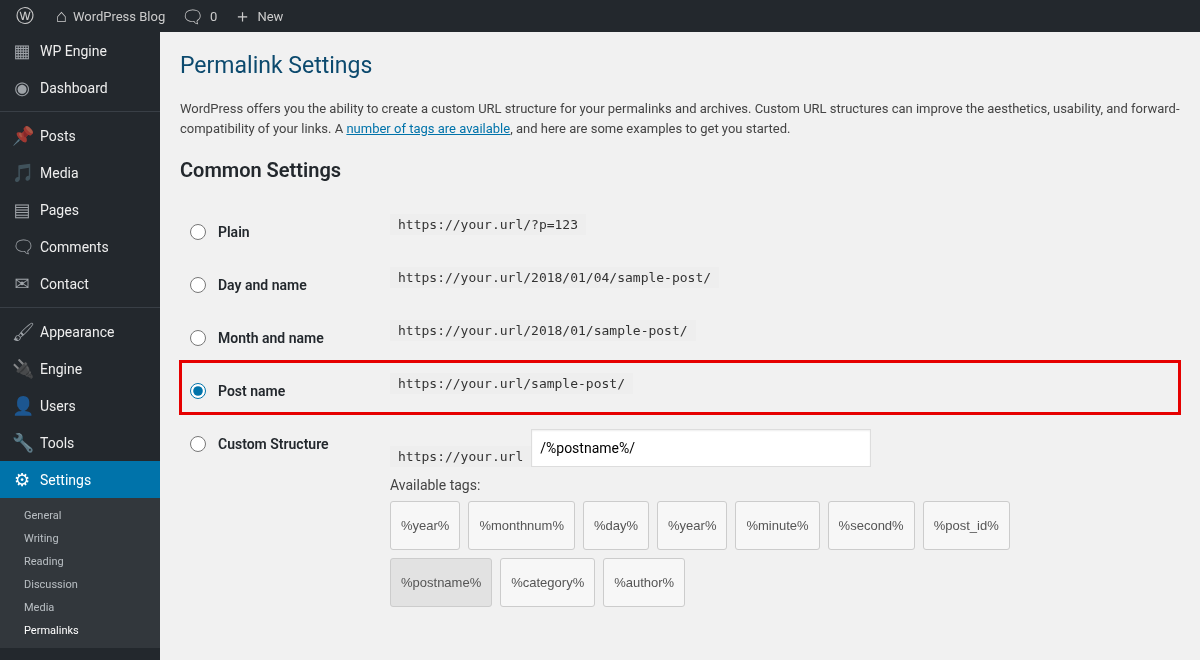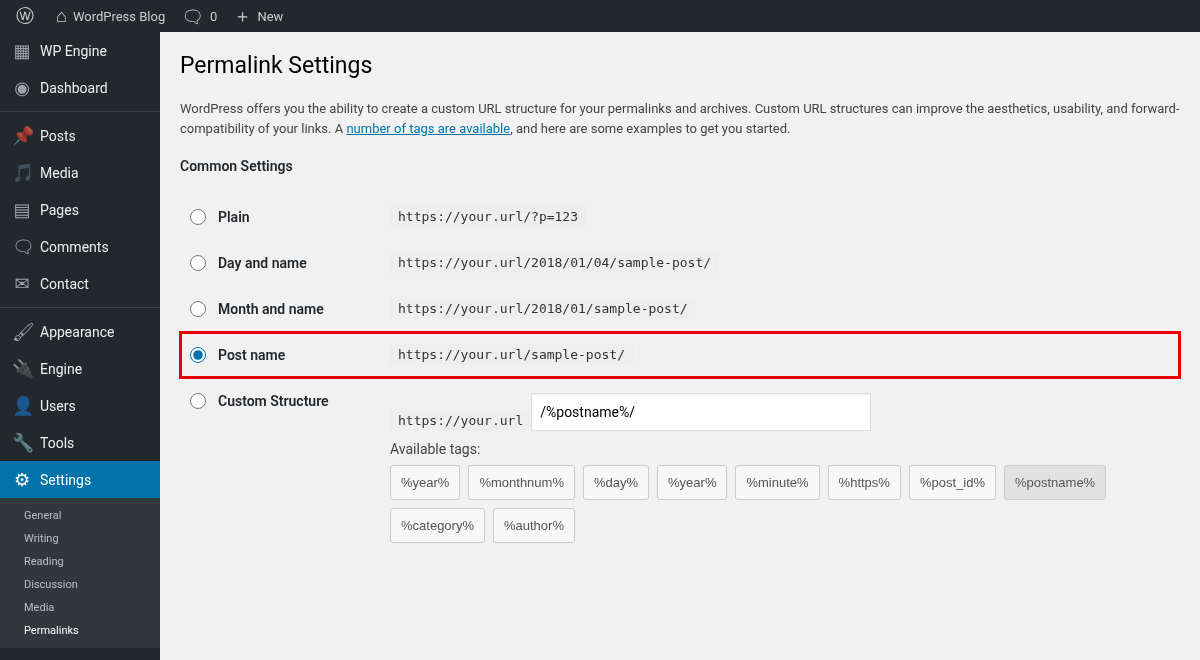--- a/index.html
+++ b/index.html
@@ -19,38 +19,38 @@
 #adminmenu li.sep { border-top: 1px solid #393f46; margin: 5px 0 0; padding-top: 5px; }
 #adminmenu li.current > a { background: #0073aa; color: #fff; position: relative; }
 #adminmenu li.current > a .dashicon { color: #fff; }
 #adminmenu li.current > a::after { content:""; position:absolute; right:-8px; top:50%; margin-top:-8px; border:8px solid transparent; border-right-color:#f1f1f1; }
 #adminmenu .submenu { background: #32373c; padding: 6px 0; }
 #adminmenu .submenu a { padding: 5px 24px; font-size: 11px; color: rgba(240,245,250,.7); }
 #adminmenu .submenu a.current { color: #fff; font-weight: 400; }
 
 
 #wpbody { margin-left: 160px; padding: 0 20px 20px; }
-h1 { font-size: 23px; font-weight: 400; padding: 20px 0 10px; color: #000000; }
+h1 { font-size: 23px; font-weight: 400; padding: 20px 0 10px; color: #0c4a6e; }
 p.desc { margin: 10px 0 20px; max-width: 1000px; line-height: 1.5; }
 p.desc a { color: #0073aa; text-decoration: underline; }
-h2.section { font-size: 14px; font-weight: 600; color: #23282d; margin: 10px 0 20px; }
+h2.section { font-size: 20px; font-weight: 600; color: #23282d; margin: 10px 0 20px; }
 
 table.form-table { width: 100%; border-collapse: collapse; }
 table.form-table tr td, table.form-table tr th { padding: 15px 10px; text-align: left; vertical-align: top; }
 table.form-table th { width: 200px; font-weight: 600; color: #23282d; font-size: 14px;}
-table.form-table th label { display:flex; align-items:center; }
+table.form-table th label { display:flex; align-items:center;margin-top:7px; }
 input[type=radio] { width:16px; height:16px; margin-right:12px; accent-color:#0073aa; }
 code { background: #eee; padding: 3px 8px; font-family: Menlo, Consolas, monospace; font-size: 13px; color: #333; }
 .highlight-row { outline: 3px solid #e60000; outline-offset: -2px; }
 .custom-wrap { display:flex; align-items:flex-end; }
 .custom-wrap code { margin-right: 0; }
 .custom-wrap input[type=text] { height: 30px; padding: 18px 8px; font-size: 14px; border: 1px solid #ddd; box-shadow: inset 0 1px 2px rgba(0,0,0,.07); background:#fff; width: 340px; font-family: inherit;}
 .tags-label { margin: 10px 0 8px; font-size: 14px; }
 .tag-btns { display:flex; flex-wrap:wrap; gap:8px; max-width: 720px;}
-.tag-btns button { background: #f7f7f7; border: 1px solid #ccc; border-radius: 3px; padding: 9px 10px; font-size: 13px; cursor: pointer; color: #555; }
+.tag-btns button { background: #f7f7f7; border: 1px solid #ccc; border-radius: 3px; padding: 16px 10px; font-size: 13px; cursor: pointer; color: #555; }
 .tag-btns button.active { background: #e2e2e2; }
 
 
 .dashicon { display:inline-block; text-align:center; }
 </style>
 </head>
 <body>
 
 <div id="wpwrap">
   <div id="adminbar">
@@ -222,21 +222,21 @@
                 <code>https://your.url</code>
                 <input type="text" value="/%postname%/" style="">
               </div>
               <div class="tags-label">Available tags:</div>
               <div class="tag-btns">
                 <button type="button">%year%</button>
                 <button type="button">%monthnum%</button>
                 <button type="button">%day%</button>
                 <button type="button">%year%</button>
                 <button type="button">%minute%</button>
-                <button type="button">%https%</button>
+                <button type="button">%second%</button>
                 <button type="button">%post_id%</button>
                 <button type="button" class="active">%postname%</button>
                 <button type="button">%category%</button>
                 <button type="button">%author%</button>
               </div>
             </td>
           </tr>
         </tbody>
       </table>
   </div>

